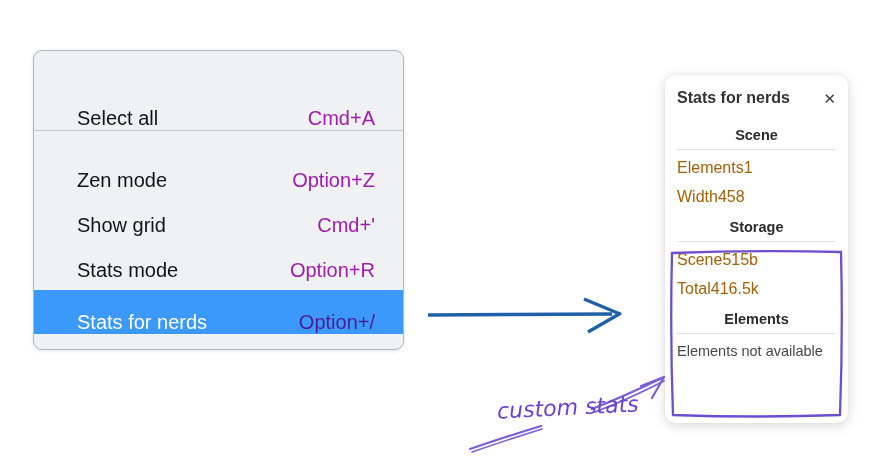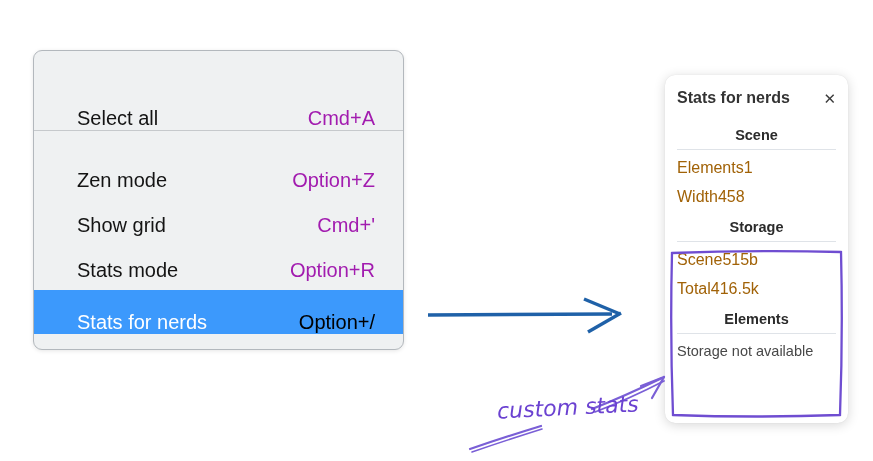--- a/index.html
+++ b/index.html
@@ -11,21 +11,21 @@
         background:#eff1f2;border:1px solid #b3b8bd;border-radius:9px;overflow:hidden;
         box-shadow:0 1px 4px rgba(0,0,0,.10);}
   .menu-sec1{height:79px;display:flex;align-items:center;}
   .menu-divider{height:1px;background:#c6c9cc;}
   .menu-sec2{padding-top:16px;}
   .menu-item{display:flex;justify-content:space-between;align-items:flex-end;
              padding:0 28px 0 43px;font-size:20px;color:#141414;height:45px;box-sizing:border-box;cursor:default;}
   .menu-sec1 .menu-item{height:100%;width:100%;}
   .shortcut{color:#a21caf;}
   .menu-item.highlight{background:#3c99fc;color:#ffffff;height:44px;margin-top:8px;}
-  .menu-item.highlight .shortcut{color:#000000;}
+  .menu-item.highlight .shortcut{color:#4c1d95;}
 
   
   .panel{position:absolute;left:665px;top:75px;width:183px;height:348px;box-sizing:border-box;
          background:#ffffff;border-radius:10px;padding:14px 12px 10px;
          box-shadow:0 2px 12px rgba(0,0,0,.16),0 0 1px rgba(0,0,0,.12);color:#474747;}
   .panel-head{display:flex;justify-content:space-between;align-items:center;margin-bottom:20px;}
   .panel-title{font-weight:bold;font-size:16px;color:#333333;}
   .panel-close{font-size:15px;color:#3c3c3c;cursor:pointer;line-height:1;}
   .sec-h{text-align:center;font-weight:bold;font-size:14.5px;color:#2b2b2b;margin:8px 0 6px;}
   .panel hr{border:none;height:1px;background:#dfe3e8;margin:0 0 3px;}
@@ -105,21 +105,21 @@
       </div>
       <div class="prow">
         <span>Total</span>
         <span>416.5k</span>
       </div>
     </div>
 
     <div>
       <div class="sec-h">Elements</div>
       <hr>
-      <div class="pnote">Storage not available</div>
+      <div class="pnote">Elements not available</div>
     </div>
   </div>
 
   <svg class="ov" style="left:666px;top:246px" width="182" height="176" viewBox="0 0 182 176">
     <path d="M6 7 Q90 4 175 6 Q177 88 174 169 Q90 172 7 169 Q4 88 6 7 Z" stroke="#6f4dd1" stroke-width="2.3" fill="none" stroke-linecap="round"></path>
   </svg>
 
   <svg class="ov" style="left:585px;top:368px" width="92" height="48" viewBox="0 0 92 48">
     <path d="M7 41 Q40 28 77 10" stroke="#7a5fd6" stroke-width="2.2" fill="none" stroke-linecap="round"></path>
     <path d="M10 44 Q44 31 79 13" stroke="#7a5fd6" stroke-width="1.8" fill="none" stroke-linecap="round"></path>

